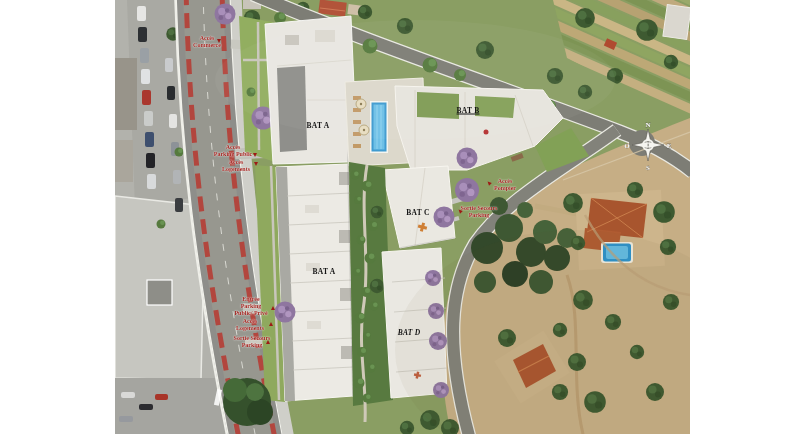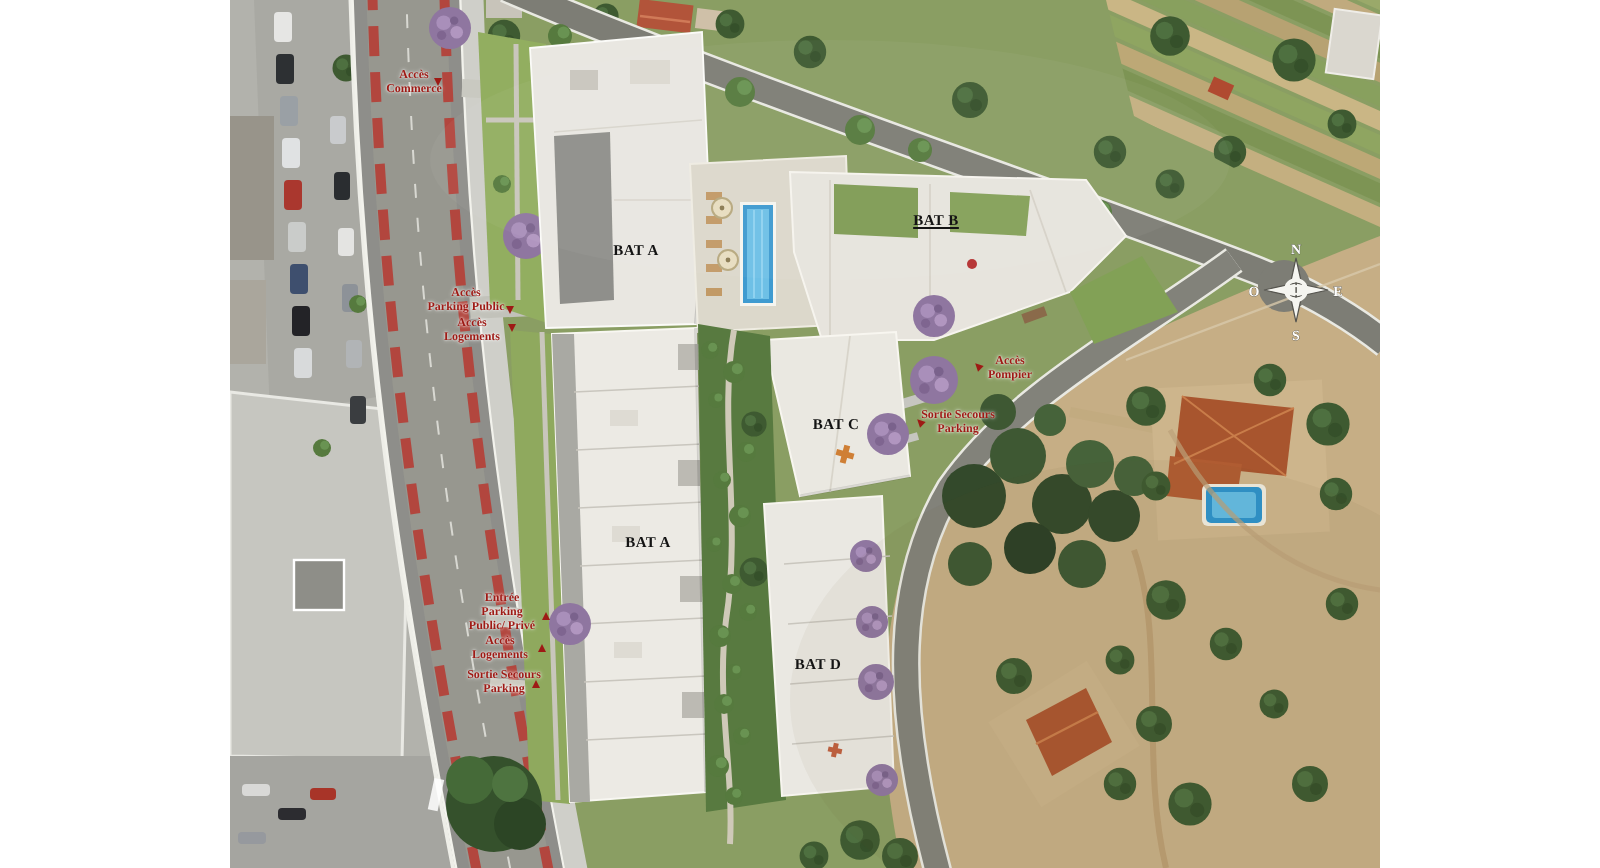--- a/index.html
+++ b/index.html
@@ -401,21 +401,21 @@
         <text class="compass-letter" x="533" y="170" text-anchor="middle">S</text>
         <text class="compass-letter" x="512" y="148" text-anchor="middle">O</text>
       </g>
     </svg>
 
     <div id="labels">
         <div class="bat-label" style="left: 203px; top: 125px;">BAT A</div>
         <div class="bat-label" style="left: 353px; top: 110px; text-decoration: underline;">BAT B</div>
         <div class="bat-label" style="left: 303px; top: 212px;">BAT C</div>
         <div class="bat-label" style="left: 209px; top: 271px;">BAT A</div>
-        <div class="bat-label" style="left: 294px; top: 332px;">BAT D</div>
+        <div class="bat-label" style="left: 294px; top: 332px; font-style: italic;">BAT D</div>
         <div class="access-label" style="left: 92px; top: 42px;">
           <span>Accès</span>
           <span>Commerce</span>
         </div>
         <div class="access-arrow" style="left: 104px; top: 41px; transform: translate(-50%, -50%) rotate(90deg);"></div>
         <div class="access-label" style="left: 118px; top: 151px;">
           <span>Accès</span>
           <span>Parking Public</span>
         </div>
         <div class="access-arrow" style="left: 140px; top: 155px; transform: translate(-50%, -50%) rotate(90deg);"></div>

